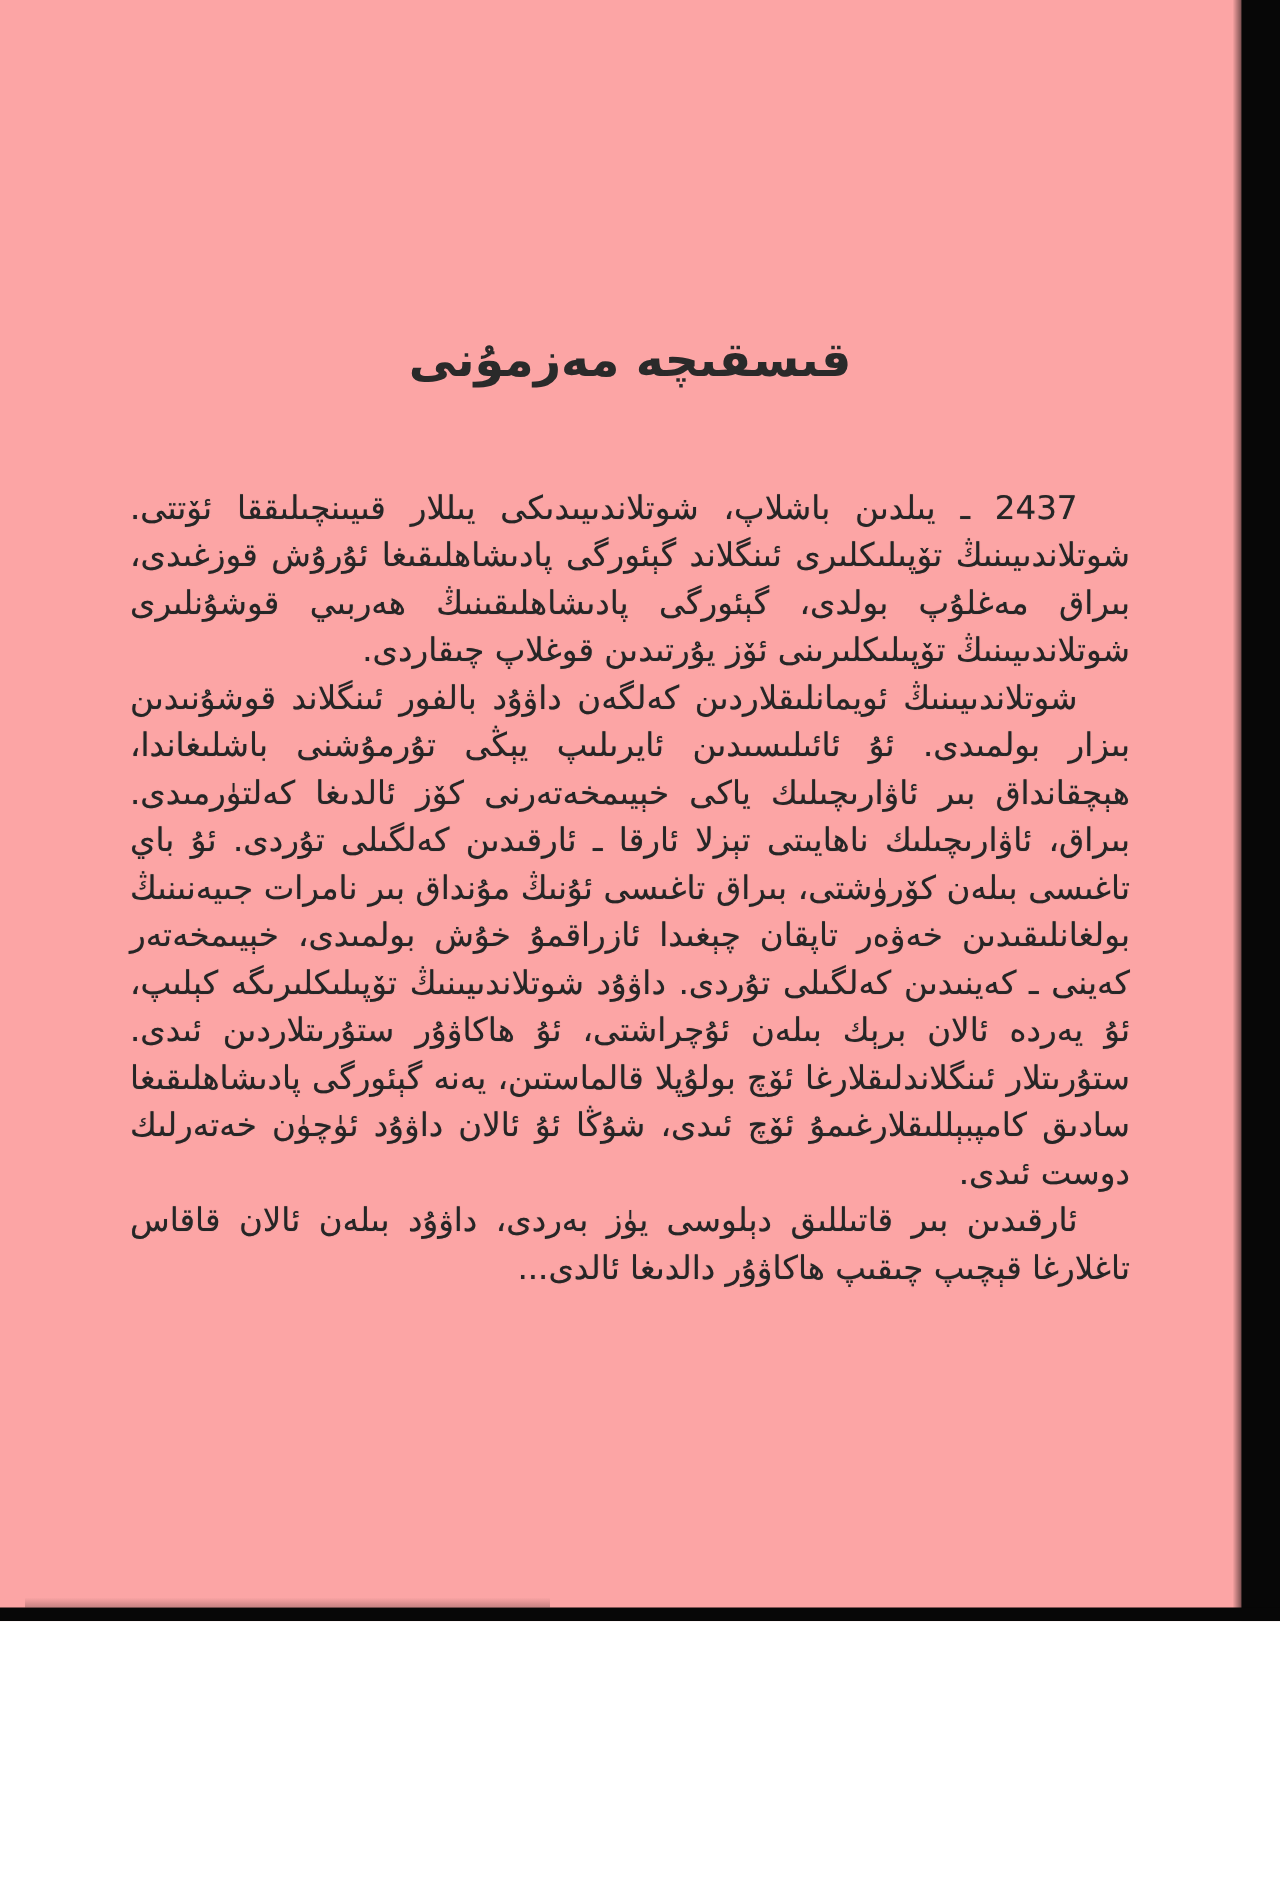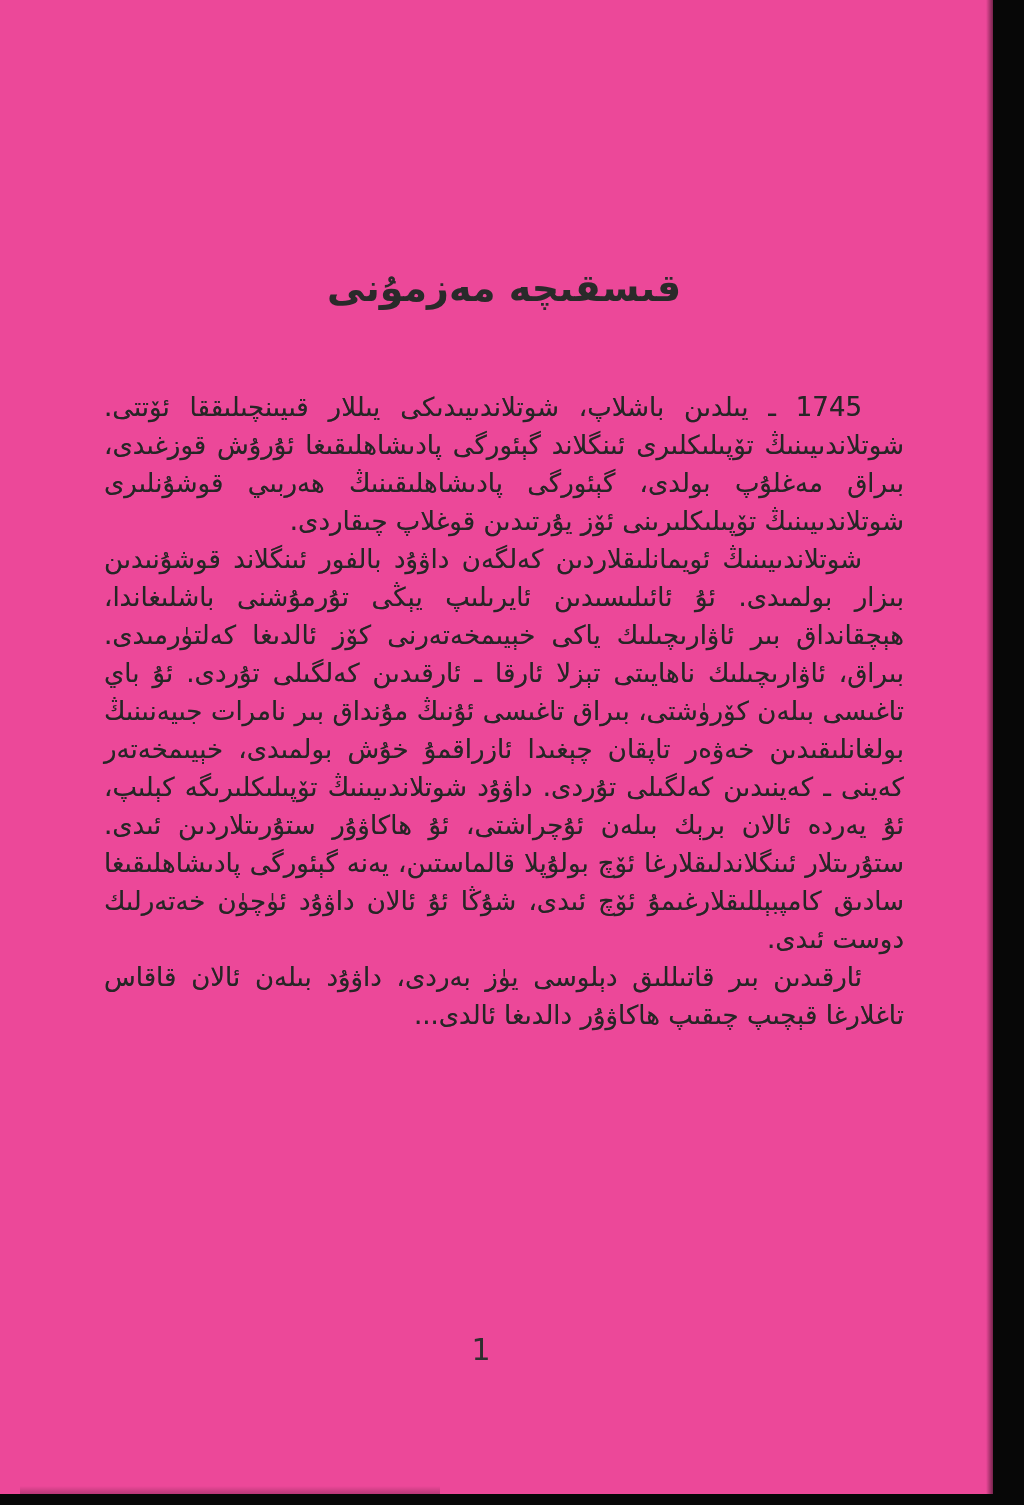--- a/index.html
+++ b/index.html
@@ -1,21 +1,21 @@
 <!DOCTYPE html>
 <html lang="ug"><head>
 <meta charset="utf-8">
 <style>
   html, body { margin: 0; padding: 0; background: #ffffff; }
 
   .page {
     position: relative;
     width: 1024px;
-    height: 1505px;
-    background: #ec4899;
+    height: 1297px;
+    background: #fca5a5;
     overflow: hidden;
     font-family: "DejaVu Sans", sans-serif;
   }
 
   
   .scan-strip-right {
     position: absolute;
     top: 0; right: 0;
     width: 31px; height: 100%;
     background: #070707;
@@ -84,21 +84,21 @@
 </style>
 </head>
 <body>
 
 <div class="page">
 
   <div class="content">
     <h1 class="title">قىسقىچە مەزمۇنى</h1>
 
     <div class="body-text">
-      <p class="first">1745 ـ يىلدىن باشلاپ، شوتلاندىيىدىكى يىللار قىيىنچىلىققا ئۆتتى. شوتلاندىيىنىڭ تۆپىلىكلىرى ئىنگلاند گېئورگى پادىشاھلىقىغا ئۇرۇش قوزغىدى، بىراق مەغلۇپ بولدى، گېئورگى پادىشاھلىقىنىڭ ھەربىي قوشۇنلىرى شوتلاندىيىنىڭ تۆپىلىكلىرىنى ئۆز يۇرتىدىن قوغلاپ چىقاردى.</p>
+      <p class="first">2437 ـ يىلدىن باشلاپ، شوتلاندىيىدىكى يىللار قىيىنچىلىققا ئۆتتى. شوتلاندىيىنىڭ تۆپىلىكلىرى ئىنگلاند گېئورگى پادىشاھلىقىغا ئۇرۇش قوزغىدى، بىراق مەغلۇپ بولدى، گېئورگى پادىشاھلىقىنىڭ ھەربىي قوشۇنلىرى شوتلاندىيىنىڭ تۆپىلىكلىرىنى ئۆز يۇرتىدىن قوغلاپ چىقاردى.</p>
       <p>شوتلاندىيىنىڭ ئويمانلىقلاردىن كەلگەن داۋۇد بالفور ئىنگلاند قوشۇنىدىن بىزار بولمىدى. ئۇ ئائىلىسىدىن ئايرىلىپ يېڭى تۇرمۇشنى باشلىغاندا، ھېچقانداق بىر ئاۋارىچىلىك ياكى خېيىمخەتەرنى كۆز ئالدىغا كەلتۈرمىدى. بىراق، ئاۋارىچىلىك ناھايىتى تېزلا ئارقا ـ ئارقىدىن كەلگىلى تۇردى. ئۇ باي تاغىسى بىلەن كۆرۈشتى، بىراق تاغىسى ئۇنىڭ مۇنداق بىر نامرات جىيەنىنىڭ بولغانلىقىدىن خەۋەر تاپقان چېغىدا ئازراقمۇ خۇش بولمىدى، خېيىمخەتەر كەينى ـ كەينىدىن كەلگىلى تۇردى. داۋۇد شوتلاندىيىنىڭ تۆپىلىكلىرىگە كېلىپ، ئۇ يەردە ئالان برېك بىلەن ئۇچراشتى، ئۇ ھاكاۋۇر ستۇرىتلاردىن ئىدى. ستۇرىتلار ئىنگلاندلىقلارغا ئۆچ بولۇپلا قالماستىن، يەنە گېئورگى پادىشاھلىقىغا سادىق كامپبېللىقلارغىمۇ ئۆچ ئىدى، شۇڭا ئۇ ئالان داۋۇد ئۈچۈن خەتەرلىك دوست ئىدى.</p>
       <p>ئارقىدىن بىر قاتىللىق دېلوسى يۈز بەردى، داۋۇد بىلەن ئالان قاقاس تاغلارغا قېچىپ چىقىپ ھاكاۋۇر دالدىغا ئالدى...</p>
     </div>
   </div>
 
   <div class="page-number">1</div>
 
   <div class="scan-strip-right"></div>
 
   <div class="scan-strip-bottom"></div>

